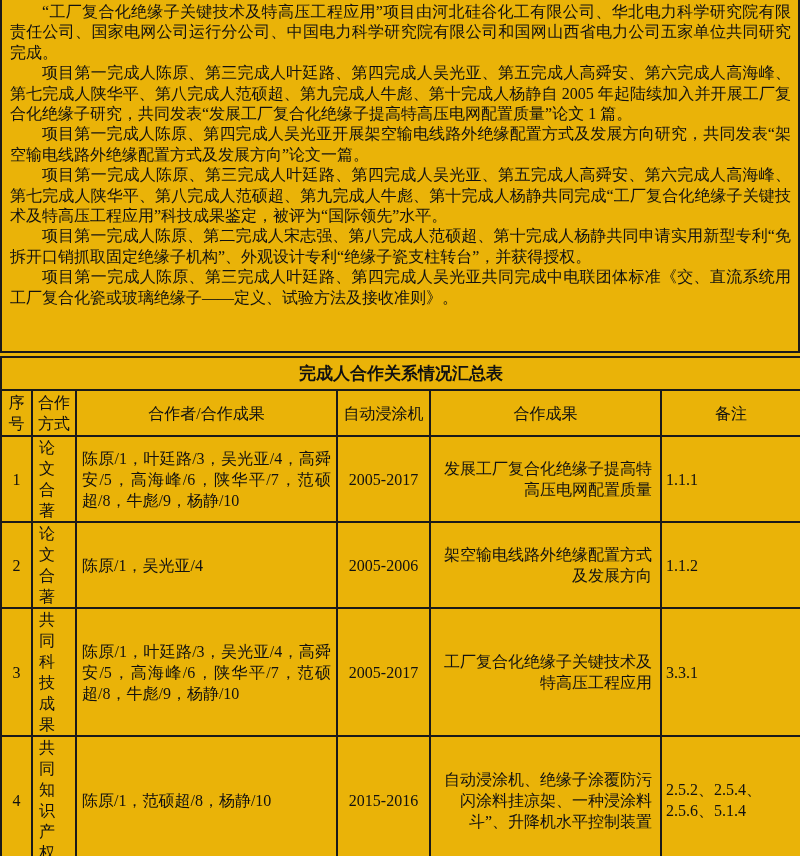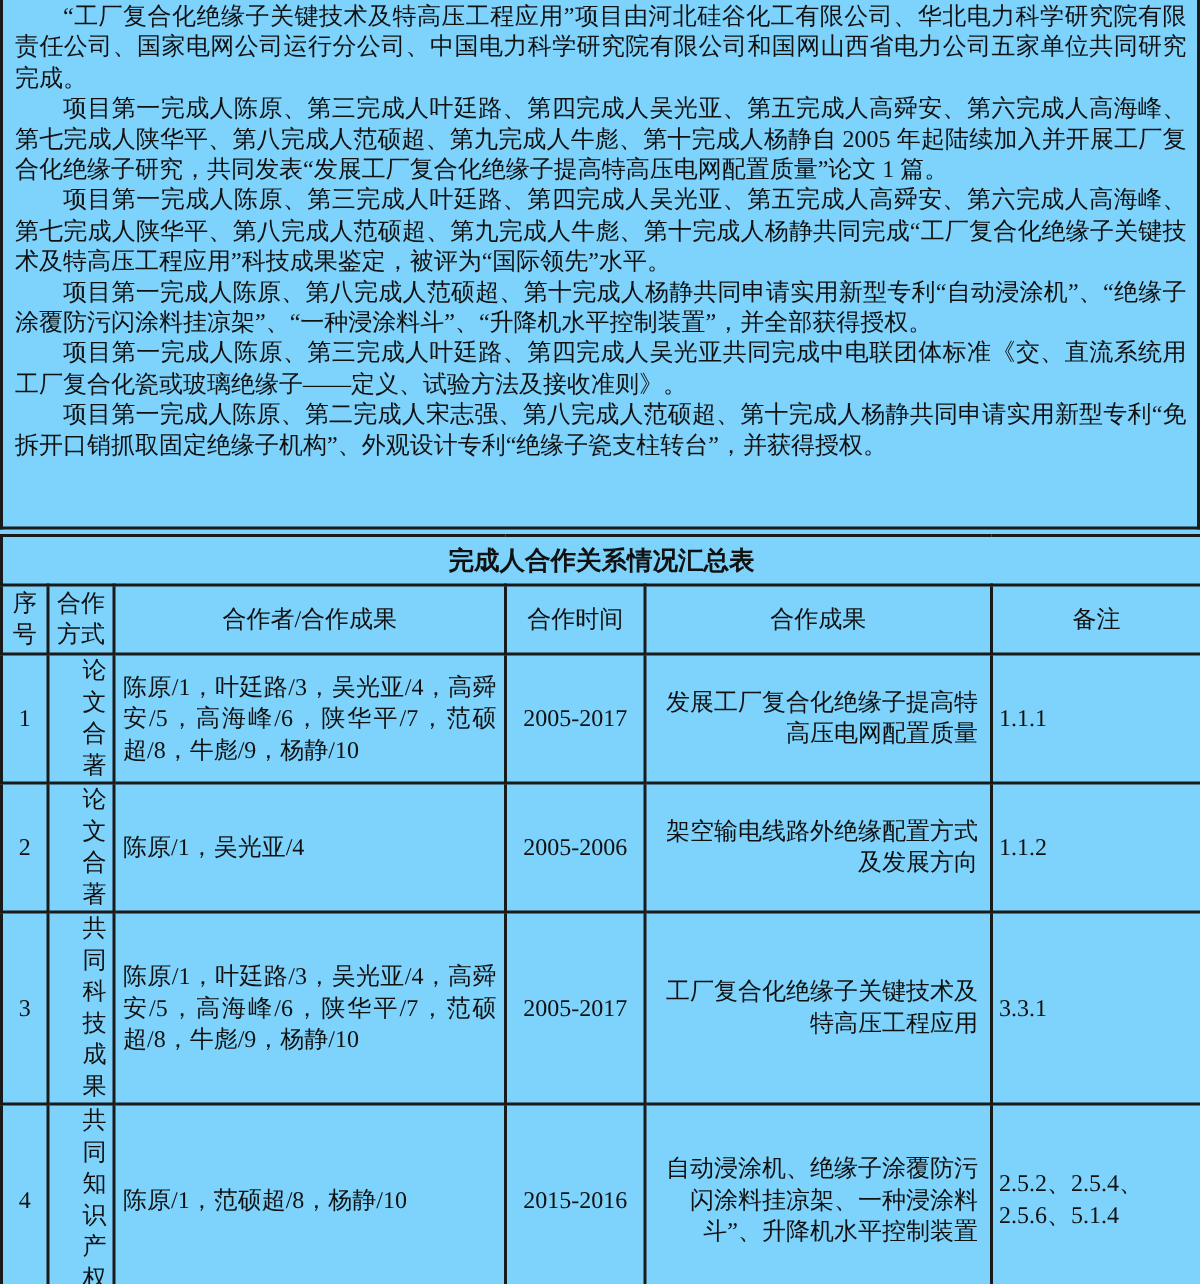--- a/index.html
+++ b/index.html
@@ -5,21 +5,21 @@
   html, body {
     margin: 0;
     padding: 0;
     background: #ffffff;
   }
   .page {
     position: relative;
     width: 800px;
     height: 856px;
     box-sizing: border-box;
-    background: #7dd3fc;
+    background: #eab308;
     color: #111111;
     font-family: "Liberation Serif", "DejaVu Serif", serif;
     overflow: hidden;
   }
   
   .text-section {
     box-sizing: border-box;
     height: 353px;
     border-left: 2px solid #1a1a1a;
     border-right: 2px solid #1a1a1a;
@@ -61,21 +61,21 @@
   tr.header-row th {
     height: 39px;
     text-align: center;
     white-space: pre-line;
   }
   td.cell-no {
     text-align: center;
   }
   td.cell-method {
     white-space: pre-line;
-    padding: 0 22px;
+    padding: 0 6px;
     text-align: justify;
   }
   td.cell-collab {
     padding: 0 5px;
     text-align: justify;
   }
   td.cell-time {
     text-align: center;
     margin-top: 36px;
   }
@@ -95,24 +95,24 @@
   tbody tr:nth-child(6) { height: 61px; }
 </style>
 </head>
 <body>
 
 <div class="page">
 
   <div class="text-section">
     <p>“工厂复合化绝缘子关键技术及特高压工程应用”项目由河北硅谷化工有限公司、华北电力科学研究院有限责任公司、国家电网公司运行分公司、中国电力科学研究院有限公司和国网山西省电力公司五家单位共同研究完成。</p>
     <p>项目第一完成人陈原、第三完成人叶廷路、第四完成人吴光亚、第五完成人高舜安、第六完成人高海峰、第七完成人陕华平、第八完成人范硕超、第九完成人牛彪、第十完成人杨静自 2005 年起陆续加入并开展工厂复合化绝缘子研究，共同发表“发展工厂复合化绝缘子提高特高压电网配置质量”论文 1 篇。</p>
+    <p>项目第一完成人陈原、第四完成人吴光亚开展架空输电线路外绝缘配置方式及发展方向研究，共同发表“架空输电线路外绝缘配置方式及发展方向”论文一篇。</p>
     <p>项目第一完成人陈原、第三完成人叶廷路、第四完成人吴光亚、第五完成人高舜安、第六完成人高海峰、第七完成人陕华平、第八完成人范硕超、第九完成人牛彪、第十完成人杨静共同完成“工厂复合化绝缘子关键技术及特高压工程应用”科技成果鉴定，被评为“国际领先”水平。</p>
-    <p>项目第一完成人陈原、第八完成人范硕超、第十完成人杨静共同申请实用新型专利“自动浸涂机”、“绝缘子涂覆防污闪涂料挂凉架”、“一种浸涂料斗”、“升降机水平控制装置”，并全部获得授权。</p>
+    <p>项目第一完成人陈原、第二完成人宋志强、第八完成人范硕超、第十完成人杨静共同申请实用新型专利“免拆开口销抓取固定绝缘子机构”、外观设计专利“绝缘子瓷支柱转台”，并获得授权。</p>
     <p>项目第一完成人陈原、第三完成人叶廷路、第四完成人吴光亚共同完成中电联团体标准《交、直流系统用工厂复合化瓷或玻璃绝缘子——定义、试验方法及接收准则》。</p>
-    <p>项目第一完成人陈原、第二完成人宋志强、第八完成人范硕超、第十完成人杨静共同申请实用新型专利“免拆开口销抓取固定绝缘子机构”、外观设计专利“绝缘子瓷支柱转台”，并获得授权。</p>
   </div>
 
   <table class="coop-table">
     <colgroup>
       <col style="width:31px">
       <col style="width:44px">
       <col style="width:261px">
       <col style="width:93px">
       <col style="width:231px">
       <col style="width:140px">
@@ -120,21 +120,21 @@
     <thead>
       <tr class="title-row">
         <th colspan="6">完成人合作关系情况汇总表</th>
       </tr>
       <tr class="header-row">
         <th>序
 号</th>
         <th>合作
 方式</th>
         <th>合作者/合作成果</th>
-        <th>合作时间</th>
+        <th>自动浸涂机</th>
         <th>合作成果</th>
         <th>备注</th>
       </tr>
     </thead>
     <tbody>
       <tr>
         <td class="cell-no">1</td>
         <td class="cell-method">论 文
 合著</td>
         <td class="cell-collab">陈原/1，叶廷路/3，吴光亚/4，高舜安/5，高海峰/6，陕华平/7，范硕超/8，牛彪/9，杨静/10</td>

